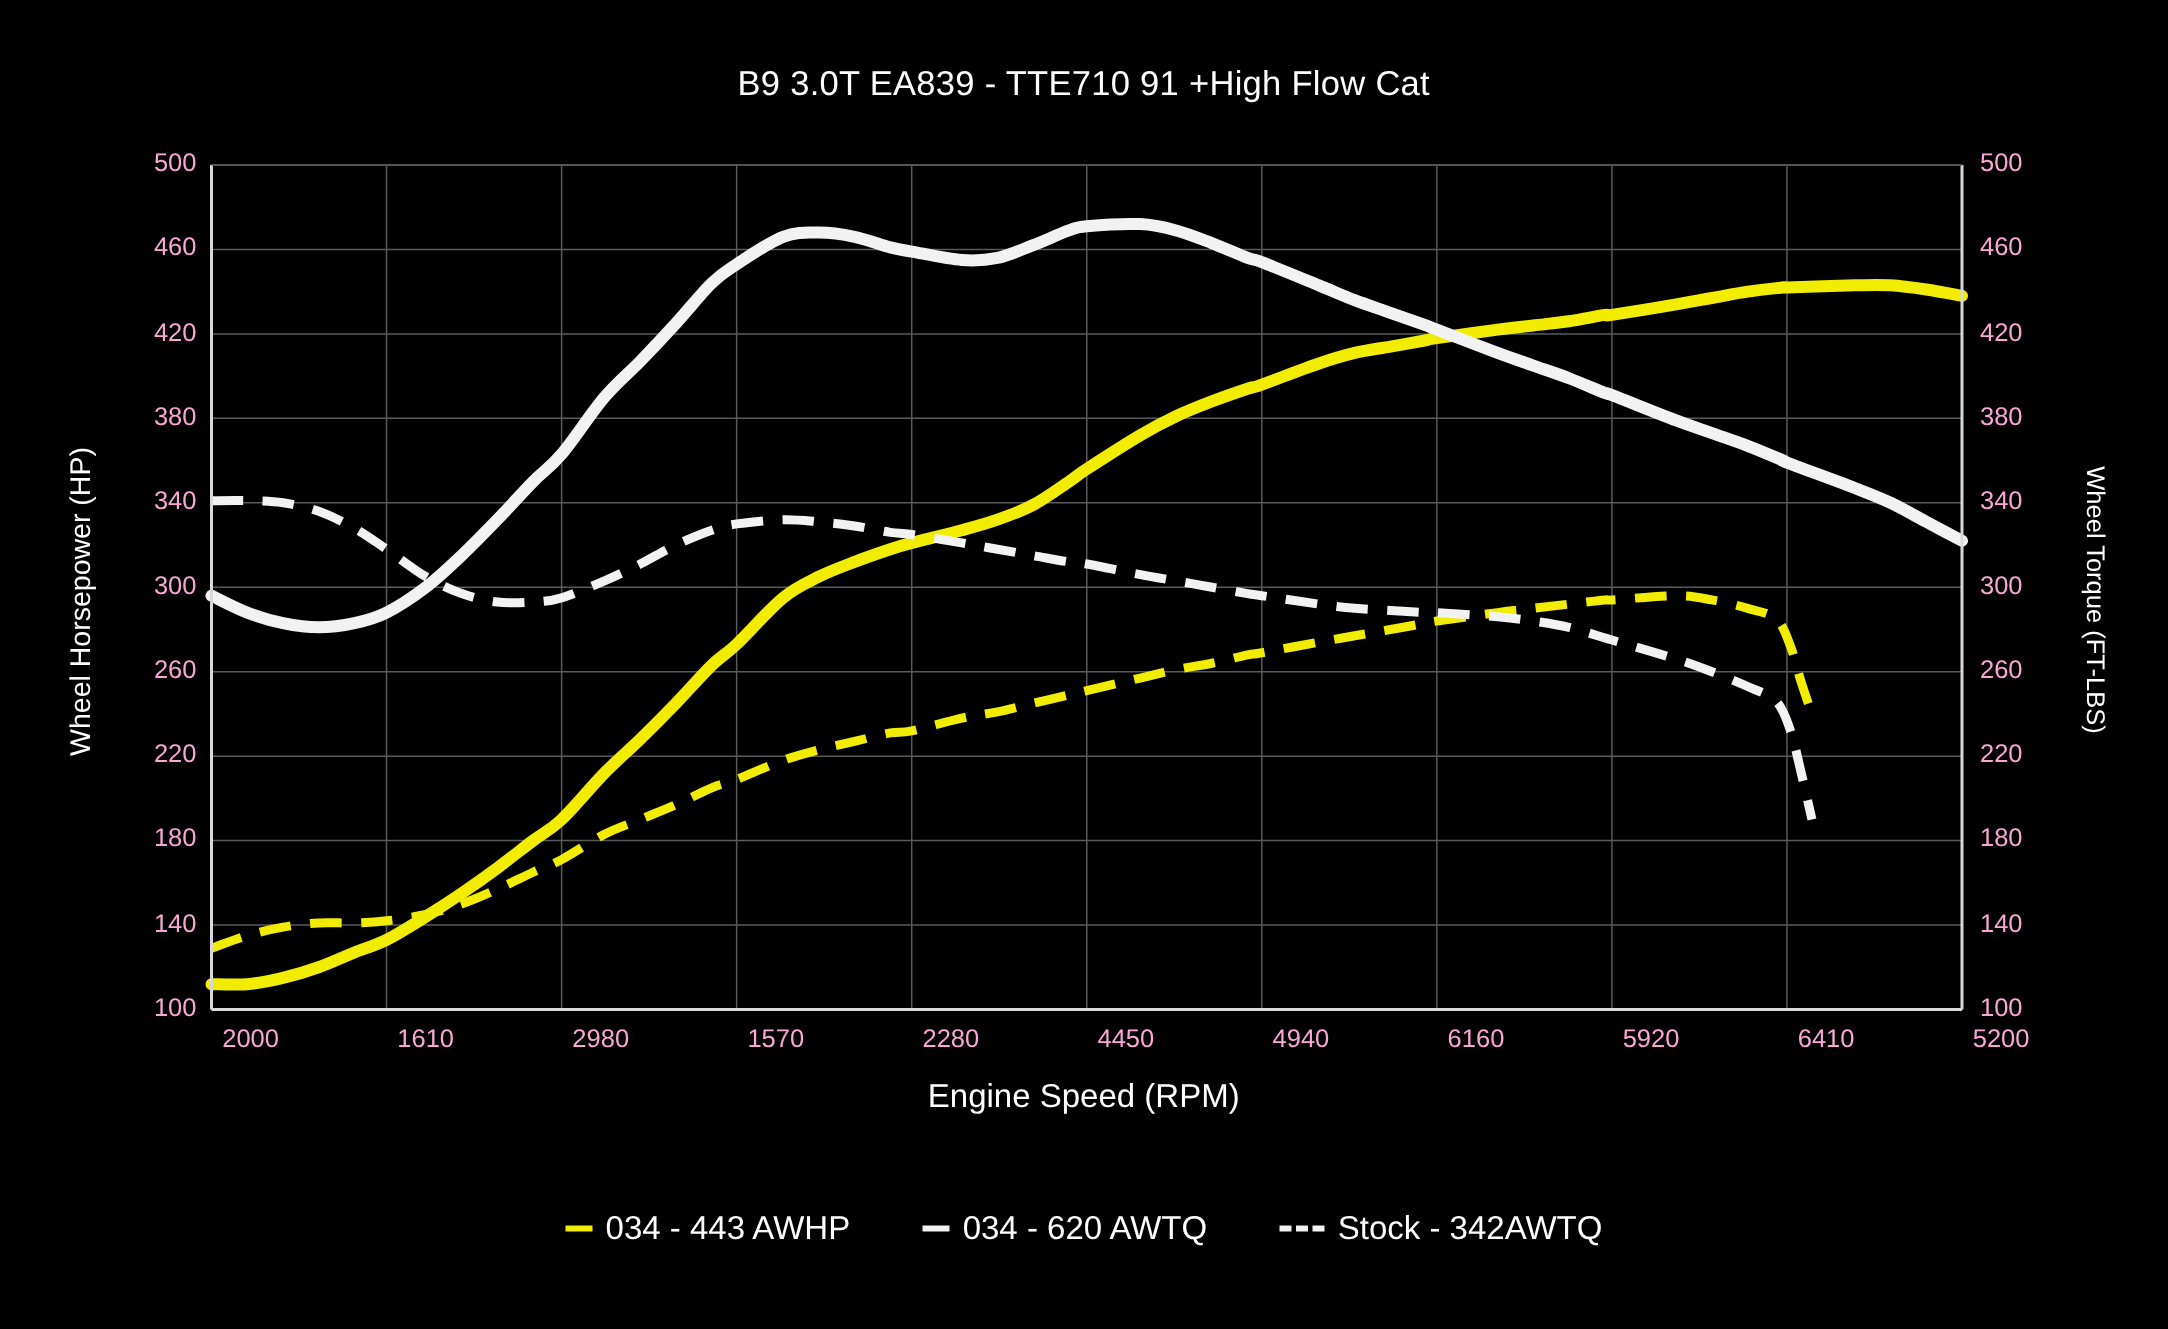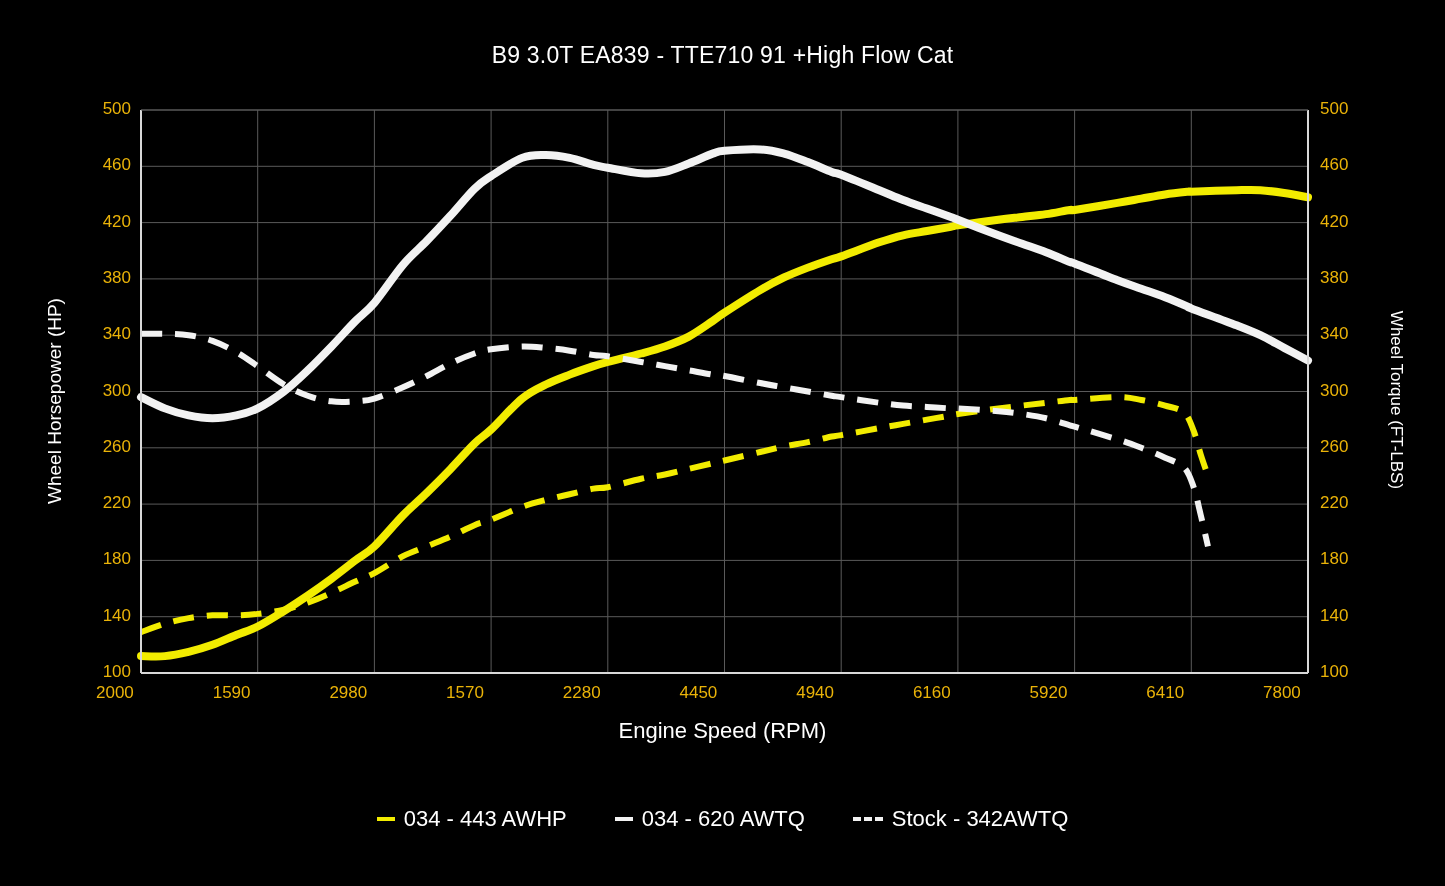--- a/index.html
+++ b/index.html
@@ -26,24 +26,24 @@
   }
   .x-title{
     position:absolute;left:0;top:718px;width:1445px;text-align:center;
     font-size:22px;color:#ffffff;
   }
 
   
   #plot{position:absolute;left:0;top:0;width:1445px;height:886px;}
 
   
-  .tick{position:absolute;font-size:17px;color:#eab308;white-space:nowrap;}
+  .tick{position:absolute;font-size:17px;color:#f9a8d4;white-space:nowrap;}
   .tick.left{text-align:right;width:64px;}
   .tick.right{text-align:left;width:64px;}
-  .tick.xaxis{text-align:left;width:90px;}
+  .tick.xaxis{text-align:right;width:90px;}
 
   
   .legend{
     position:absolute;left:0;top:806px;width:1445px;
     display:flex;justify-content:center;align-items:center;gap:16px;
   }
   .legend-item{display:flex;align-items:center;margin:0 16px;}
   .legend-label{font-size:22px;color:#ffffff;white-space:nowrap;margin-left:9px;}
   .lg-mark{display:inline-block;height:0;}
   .lg-solid{width:18px;border-top:4px solid #F2EC00;}
@@ -120,30 +120,30 @@
       <div class="tick right" style="left: 1320px; top: 549.4px;">180</div>
       <div class="tick right" style="left: 1320px; top: 493.1px;">220</div>
       <div class="tick right" style="left: 1320px; top: 436.8px;">260</div>
       <div class="tick right" style="left: 1320px; top: 380.5px;">300</div>
       <div class="tick right" style="left: 1320px; top: 324.2px;">340</div>
       <div class="tick right" style="left: 1320px; top: 267.9px;">380</div>
       <div class="tick right" style="left: 1320px; top: 211.6px;">420</div>
       <div class="tick right" style="left: 1320px; top: 155.3px;">460</div>
       <div class="tick right" style="left: 1320px; top: 99px;">500</div>
       <div class="tick xaxis" style="left: 96px; top: 683px;">2000</div>
-      <div class="tick xaxis" style="left: 212.7px; top: 683px;">1590</div>
+      <div class="tick xaxis" style="left: 212.7px; top: 683px;">1610</div>
       <div class="tick xaxis" style="left: 329.4px; top: 683px;">2980</div>
       <div class="tick xaxis" style="left: 446.1px; top: 683px;">1570</div>
       <div class="tick xaxis" style="left: 562.8px; top: 683px;">2280</div>
       <div class="tick xaxis" style="left: 679.5px; top: 683px;">4450</div>
       <div class="tick xaxis" style="left: 796.2px; top: 683px;">4940</div>
       <div class="tick xaxis" style="left: 912.9px; top: 683px;">6160</div>
       <div class="tick xaxis" style="left: 1029.6px; top: 683px;">5920</div>
       <div class="tick xaxis" style="left: 1146.3px; top: 683px;">6410</div>
-      <div class="tick xaxis" style="left: 1263px; top: 683px;">7800</div>
+      <div class="tick xaxis" style="left: 1263px; top: 683px;">5200</div>
     </div>
 
   <div class="legend">
       <div class="legend-item">
         <span class="lg-mark lg-solid"></span>
         <span class="legend-label">034 - 443 AWHP</span>
       </div>
       <div class="legend-item">
         <span class="lg-mark lg-solid-w"></span>
         <span class="legend-label">034 - 620 AWTQ</span>

